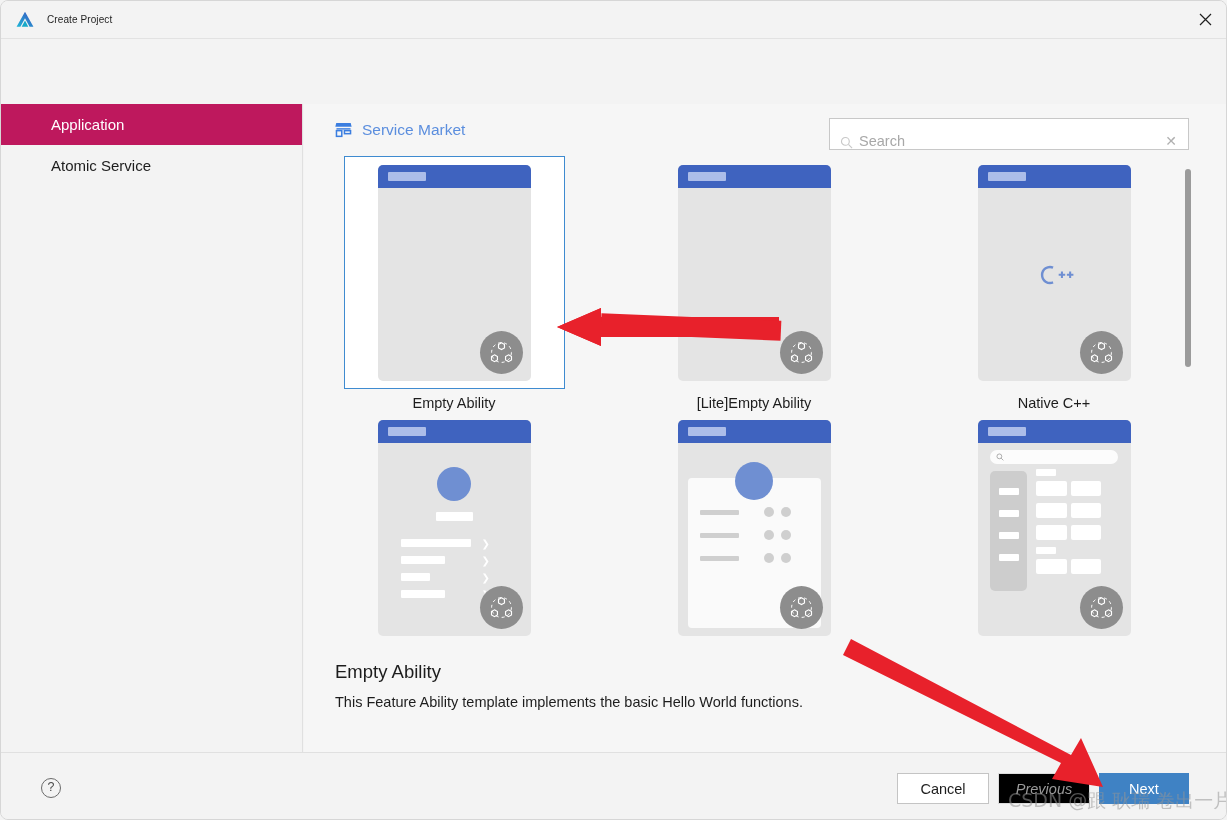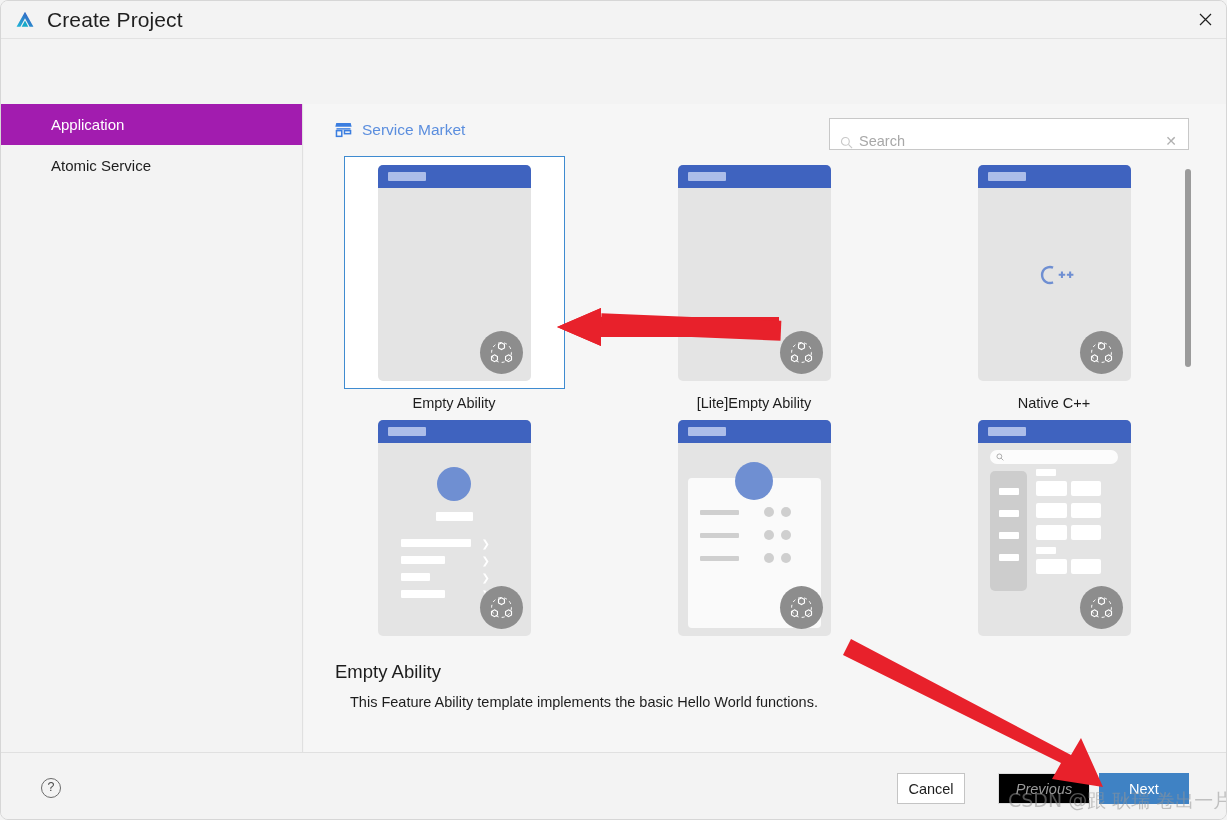--- a/index.html
+++ b/index.html
@@ -24,21 +24,21 @@
     width: 1227px; height: 38px;
     background: #f3f3f3;
     border-bottom: 1px solid #e2e2e2;
     display: flex; align-items: center;
   }
   .app-logo {
     width: 22px; height: 22px; margin-left: 13px; margin-right: 11px;
     flex: none;
   }
   .title-text {
-    font-size: 21px; color: #1f1f1f; letter-spacing: .1px;
+    font-size: 10px; color: #1f1f1f; letter-spacing: .1px;
   }
   .close-btn {
     position: absolute; right: 0; top: 0;
     width: 46px; height: 37px;
     display: flex; align-items: center; justify-content: center;
     color: #202020; font-size: 17px; line-height: 1;
   }
 
   
   .page-title {
@@ -52,21 +52,21 @@
     width: 302px; height: 648px;
     background: #f3f3f3;
     border-right: 1px solid #e0e0e0;
   }
   .side-item {
     height: 41px; display: flex; align-items: center;
     padding-left: 50px;
     font-size: 15px; color: #1d1d1d;
   }
   .side-item.selected {
-    background: #a21caf;
+    background: #be185d;
     color: #ffffff;
   }
   .side-desc {
     position: absolute; left: 40px; top: 449px;
     width: 250px;
     font-size: 14.5px; color: #1d1d1d;
     line-height: 23.5px;
   }
   .side-desc .gap { height: 14px; }
 
@@ -179,21 +179,21 @@
     width: 6px; height: 198px;
     background: #9b9b9b; border-radius: 3px;
   }
 
   
   .sel-title {
     position: absolute; left: 31px; top: 557px;
     font-size: 18.5px; color: #1d1d1d;
   }
   .sel-desc {
-    position: absolute; left: 46px; top: 590px;
+    position: absolute; left: 31px; top: 590px;
     font-size: 14.5px; color: #1d1d1d;
   }
 
   
   .footer {
     position: absolute; left: 0; top: 751px;
     width: 1227px; height: 69px;
     background: #f3f3f3;
     border-top: 1px solid #e0e0e0;
   }
@@ -202,21 +202,21 @@
     width: 20px; height: 20px; border-radius: 50%;
     border: 1.3px solid #6b6b6b; color: #4a4a4a;
     font-size: 12.5px; line-height: 17px; text-align: center;
   }
   .btn {
     position: absolute; top: 20px; height: 31px;
     font-size: 14.5px; font-family: "Liberation Sans", sans-serif;
     border: 1px solid #c4c4c4; background: #ffffff; color: #1d1d1d;
     display: flex; align-items: center; justify-content: center;
   }
-  .btn-cancel { left: 896px; width: 68px; }
+  .btn-cancel { left: 896px; width: 92px; }
   .btn-prev   { left: 997px; width: 92px; background: #000000; color: #9a9a9a; border-color: #dcdcdc; font-style: italic; }
   .btn-next   { left: 1098px; width: 90px; background: #3f82c4; color: #ffffff; border-color: #3f82c4; }
 
   
   .arrow-svg {
     position: absolute; left: 0; top: 0; width: 1227px; height: 820px;
     pointer-events: none;
   }
 
   

